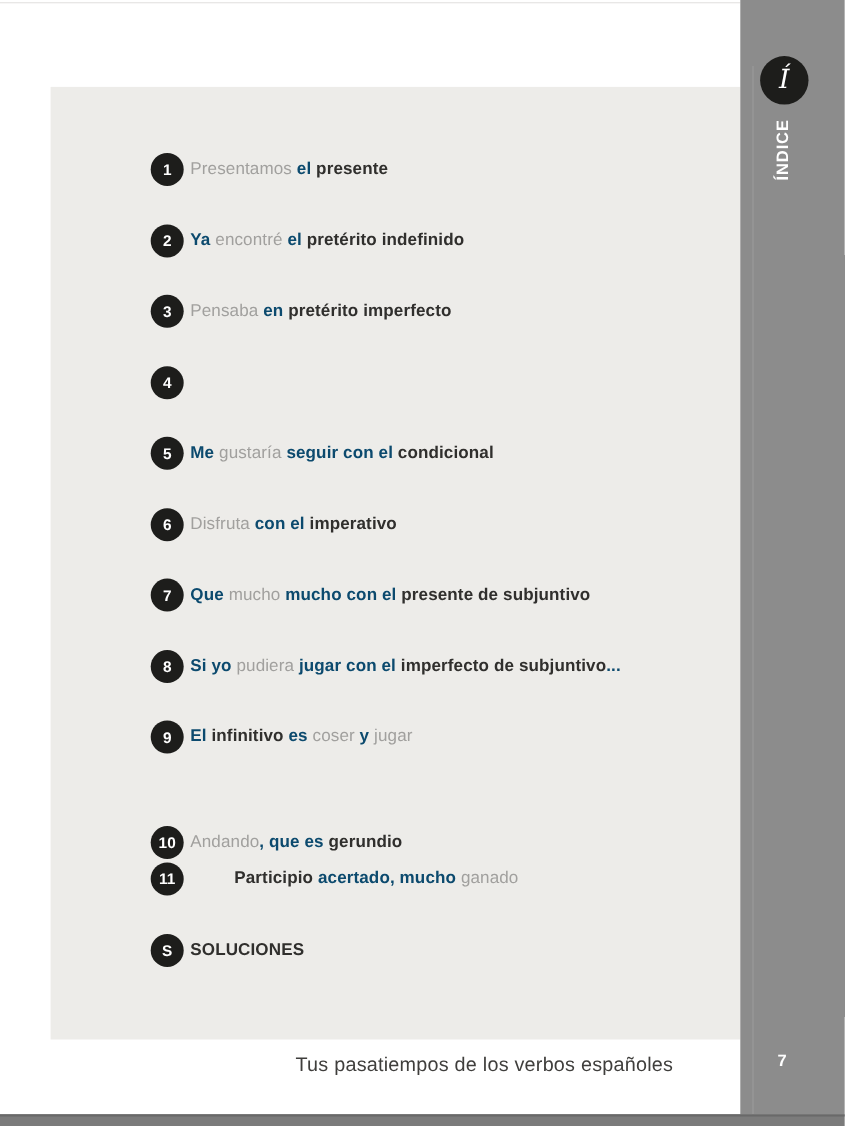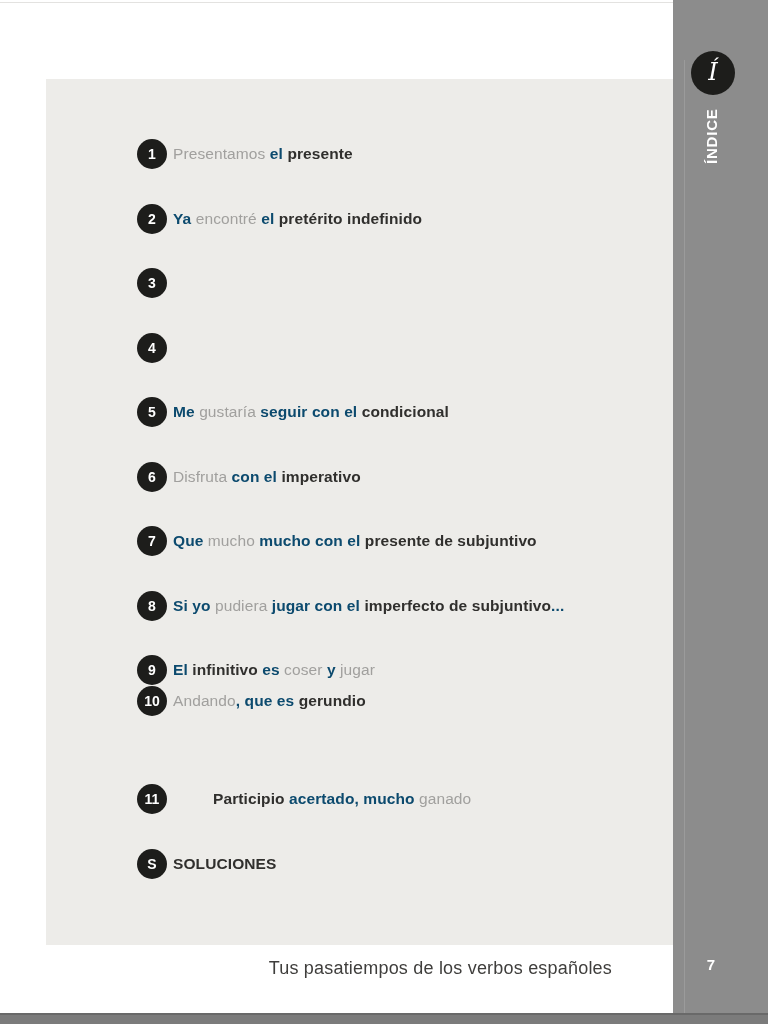--- a/index.html
+++ b/index.html
@@ -122,20 +122,21 @@
       <div class="toc-row" style="top: 60px;">
         <span class="badge">1</span>
         <span class="toc-text"><span class="seg-gb">Presentamos</span><span class="seg-g"> el </span><span class="seg-db">presente</span></span>
       </div>
       <div class="toc-row" style="top: 124.5px;">
         <span class="badge">2</span>
         <span class="toc-text"><span class="seg-g">Ya </span><span class="seg-gb">encontré</span><span class="seg-g"> el </span><span class="seg-db">pretérito indefinido</span></span>
       </div>
       <div class="toc-row" style="top: 189px;">
         <span class="badge">3</span>
+        <span class="toc-text"><span class="seg-gb">Pensaba</span><span class="seg-g"> en </span><span class="seg-db">pretérito imperfecto</span></span>
       </div>
       <div class="toc-row" style="top: 253.5px;">
         <span class="badge">4</span>
       </div>
       <div class="toc-row" style="top: 318px;">
         <span class="badge">5</span>
         <span class="toc-text"><span class="seg-g">Me </span><span class="seg-gb">gustaría</span><span class="seg-g"> seguir con el </span><span class="seg-db">condicional</span></span>
       </div>
       <div class="toc-row" style="top: 382.5px;">
         <span class="badge">6</span>
@@ -146,21 +147,21 @@
         <span class="toc-text"><span class="seg-g">Que </span><span class="seg-gb">mucho</span><span class="seg-g"> mucho con el </span><span class="seg-db">presente de subjuntivo</span></span>
       </div>
       <div class="toc-row" style="top: 511.5px;">
         <span class="badge">8</span>
         <span class="toc-text"><span class="seg-g">Si yo </span><span class="seg-gb">pudiera</span><span class="seg-g"> jugar con el </span><span class="seg-db">imperfecto de subjuntivo</span><span class="seg-g">...</span></span>
       </div>
       <div class="toc-row" style="top: 576px;">
         <span class="badge">9</span>
         <span class="toc-text"><span class="seg-g">El </span><span class="seg-db">infinitivo</span><span class="seg-g"> es </span><span class="seg-gb">coser</span><span class="seg-g"> y </span><span class="seg-gb">jugar</span></span>
       </div>
-      <div class="toc-row" style="top: 607px;">
+      <div class="toc-row" style="top: 672px;">
         <span class="badge">10</span>
         <span class="toc-text"><span class="seg-gb">Andando</span><span class="seg-g">, que es </span><span class="seg-db">gerundio</span></span>
       </div>
       <div class="toc-row" style="top: 705px; gap: 40px;">
         <span class="badge">11</span>
         <span class="toc-text"><span class="seg-db">Participio</span><span class="seg-g"> acertado, mucho </span><span class="seg-gb">ganado</span></span>
       </div>
       <div class="toc-row" style="top: 769.5px;">
         <span class="badge">S</span>
         <span class="toc-text"><span class="seg-db">SOLUCIONES</span></span>

